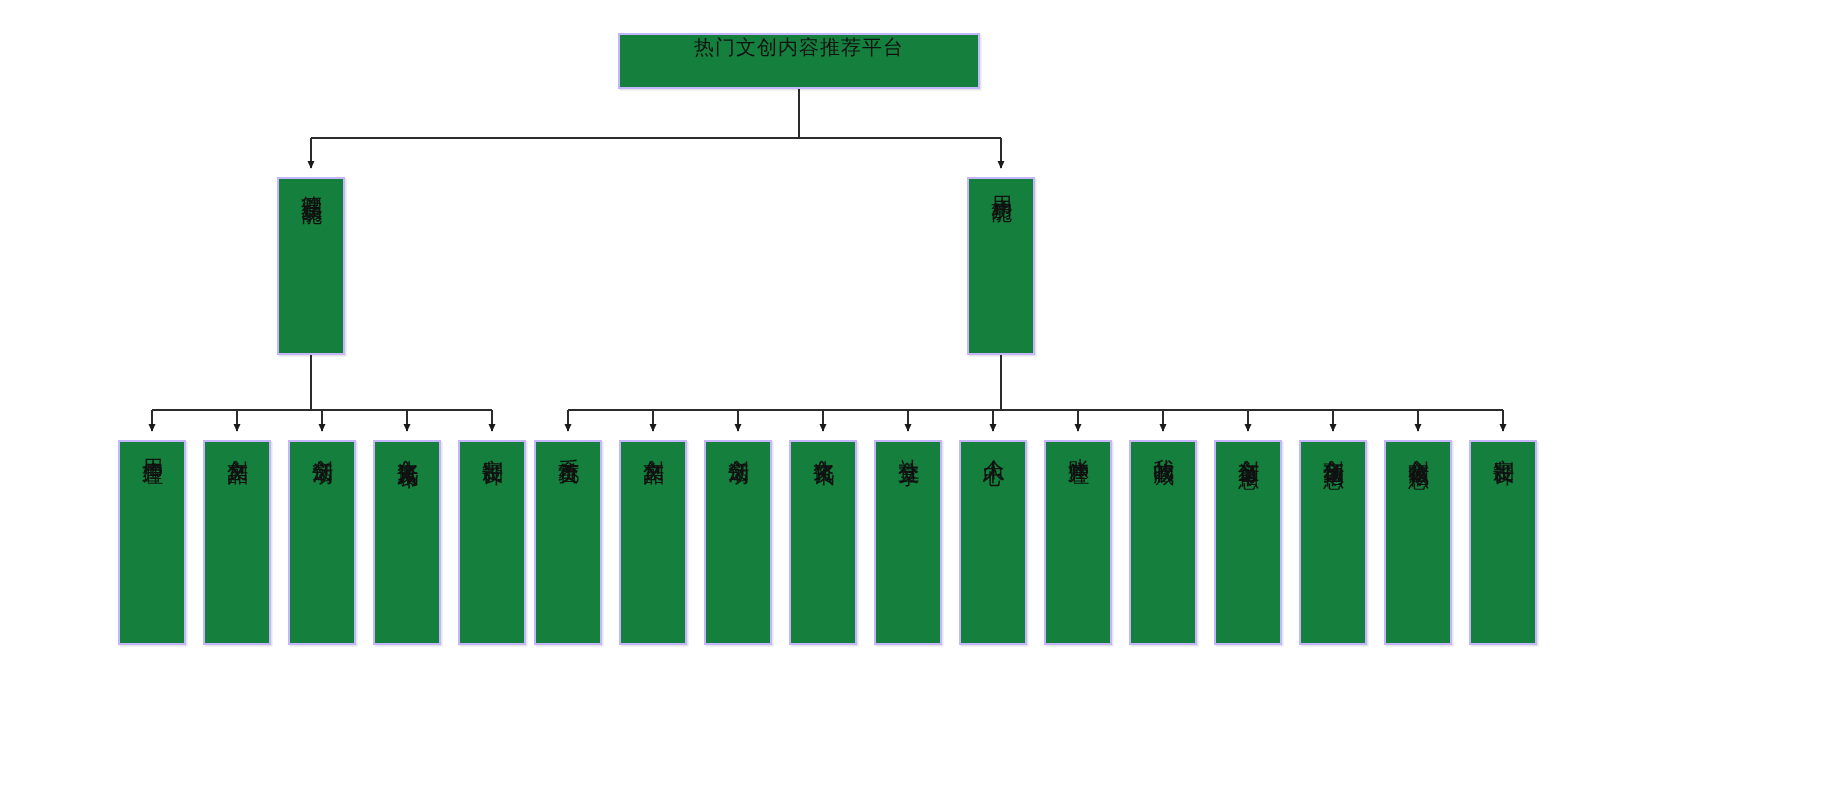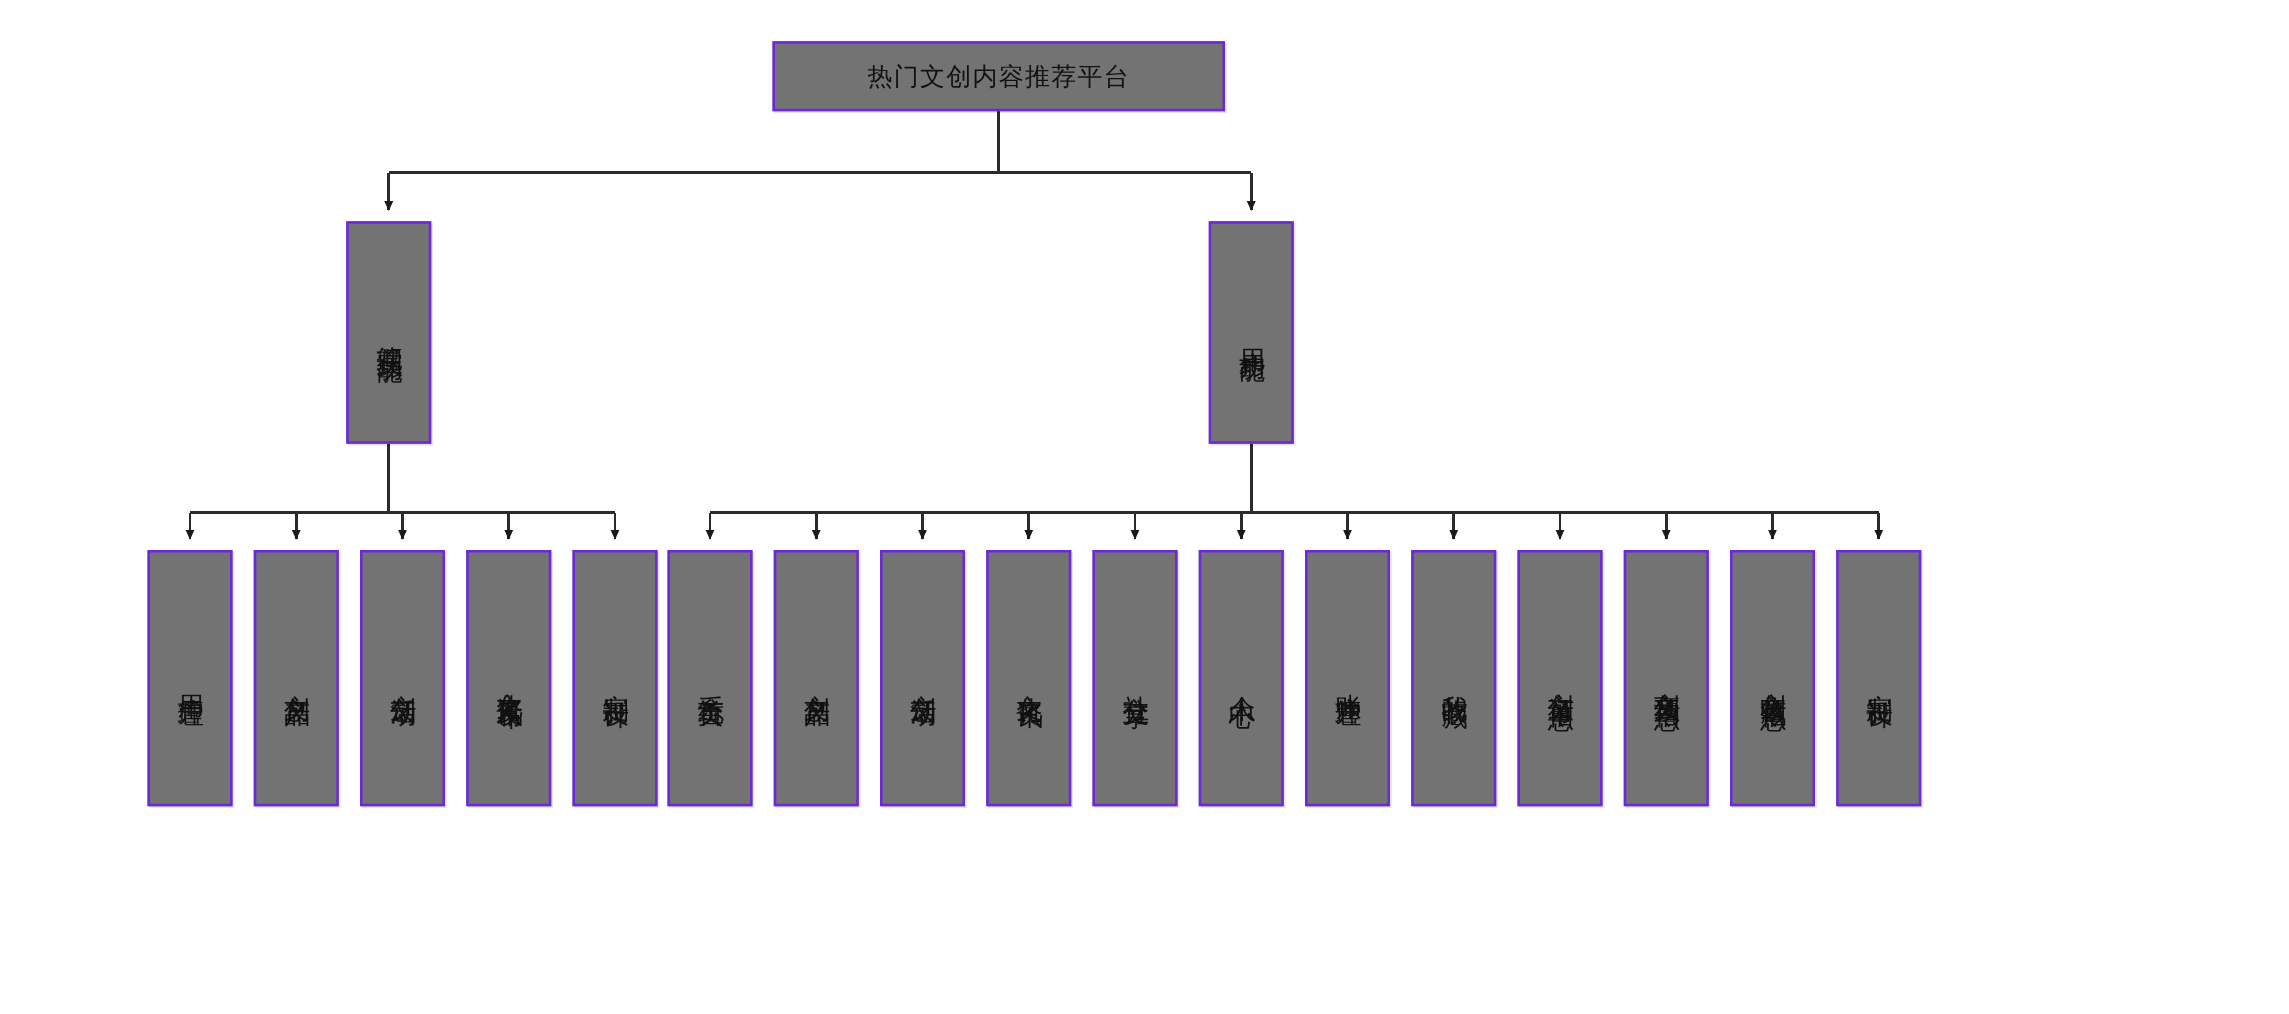--- a/index.html
+++ b/index.html
@@ -23,25 +23,25 @@
     position: absolute;
     left: 0;
     top: 0;
     width: 1831px;
     height: 811px;
     display: block;
   }
   .node-box {
     position: absolute;
     box-sizing: border-box;
-    background: #737373;
-    border: 2px solid #6d28d9;
+    background: #15803d;
+    border: 2px solid #c4b5fd;
     box-shadow: 1.5px 1.5px 0 rgba(0,0,0,0.10);
     display: flex;
-    align-items: center;
+    align-items: flex-start;
     justify-content: center;
   }
   .node-label-horizontal {
     font-size: 20px;
     line-height: 1.25;
     color: #111111;
     letter-spacing: 1px;
     white-space: nowrap;
     user-select: none;
   }

